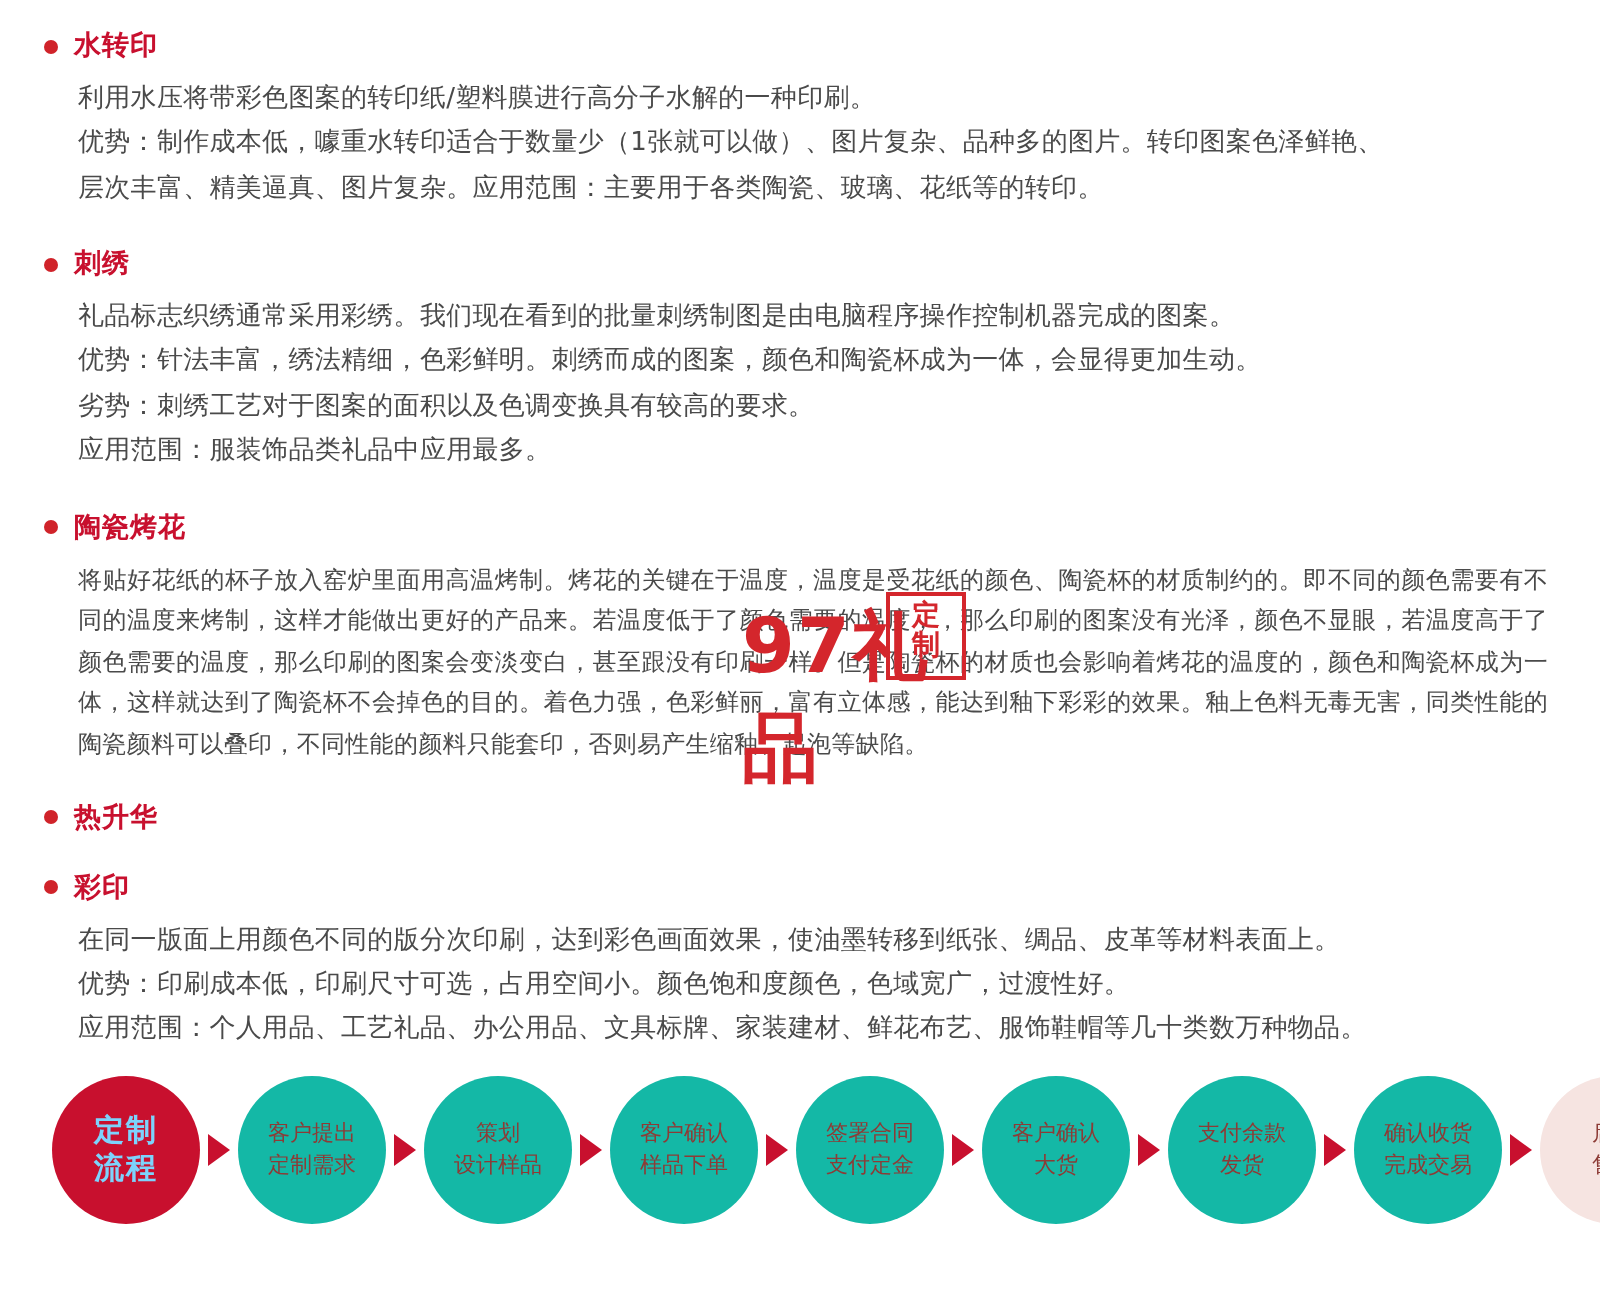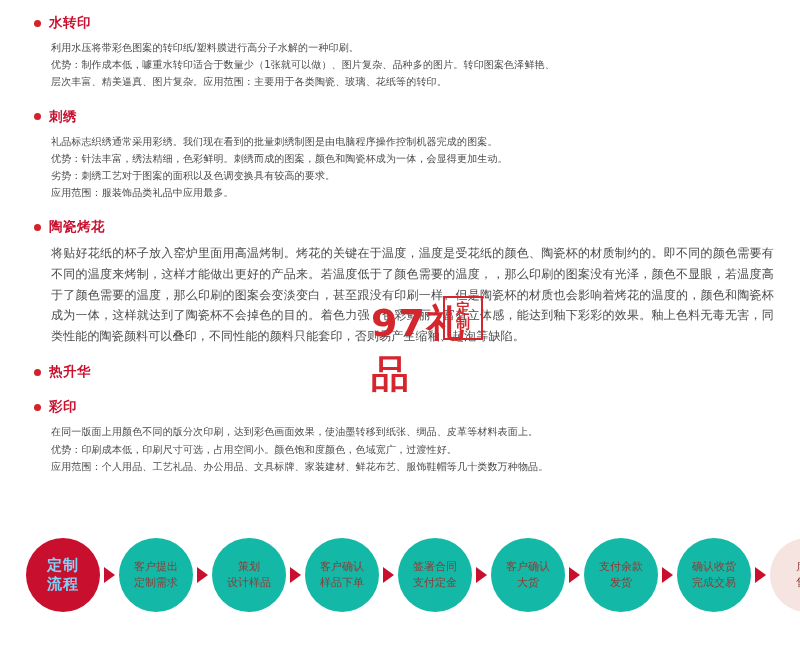--- a/index.html
+++ b/index.html
@@ -13,21 +13,21 @@
     font-family: "DejaVu Sans", "Liberation Sans", sans-serif;
     color: #3a3a3a;
     position: relative;
     overflow: hidden;
   }
   .page {
     position: relative;
     width: 800px;
     height: 648px;
     box-sizing: border-box;
-    padding: 14px 26px 0 34px;
+    padding: 14px 26px 0 22px;
   }
   .section {
     margin-bottom: 17px;
   }
   .sec-head {
     display: flex;
     align-items: center;
     margin-bottom: 7px;
   }
   .bullet {
@@ -41,21 +41,21 @@
   .sec-title {
     color: #c8102e;
     font-size: 13.5px;
     font-weight: bold;
     letter-spacing: 0.5px;
   }
   .sec-body {
     padding-left: 17px;
   }
   .line {
-    font-size: 10px;
+    font-size: 13px;
     line-height: 1.72;
     color: #4a4a4a;
     letter-spacing: 0.15px;
   }
   .para {
     font-size: 12px;
     line-height: 1.72;
     color: #4a4a4a;
     letter-spacing: 0.15px;
     text-align: justify;

